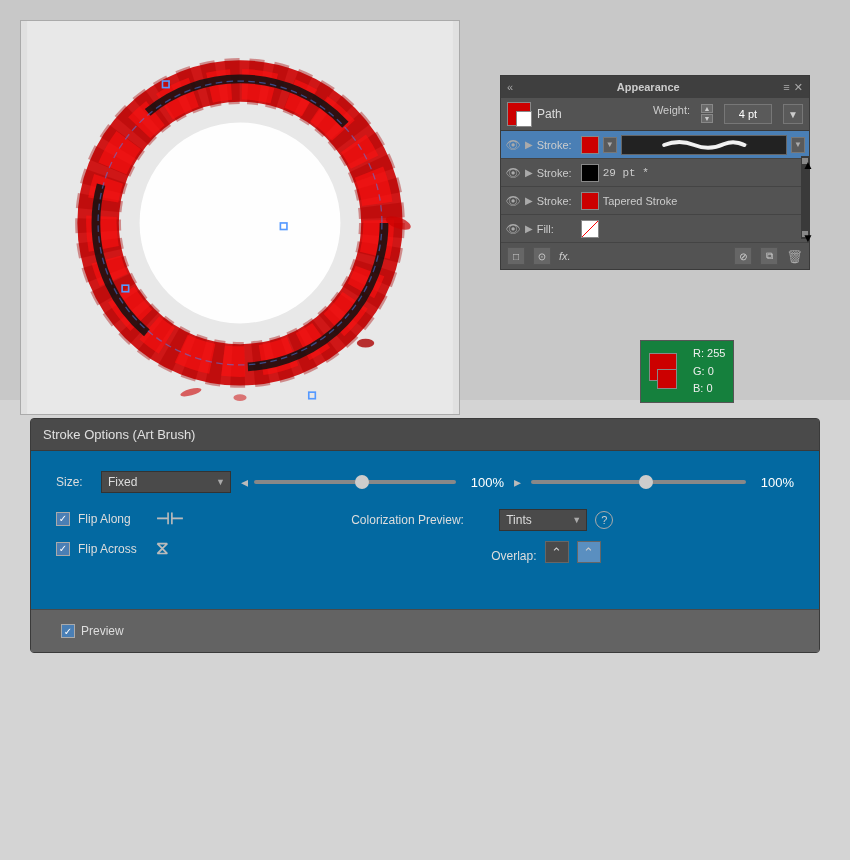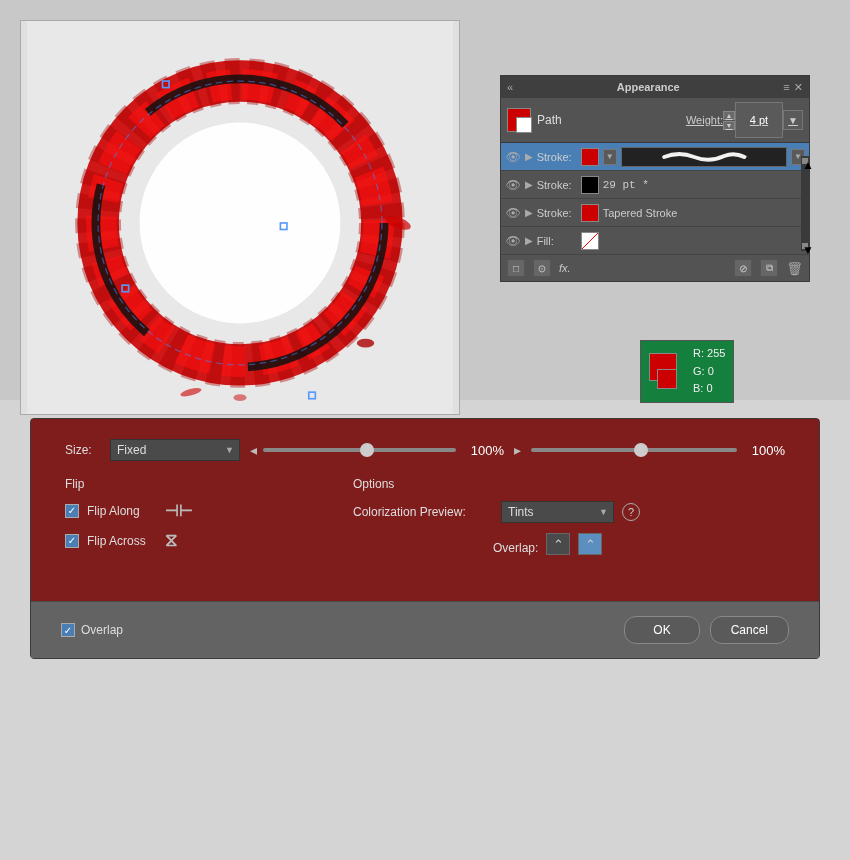--- a/index.html
+++ b/index.html
@@ -106,33 +106,32 @@
     }
 
     .path-label {
       color: #ddd;
       font-size: 12px;
       flex: 1;
     }
 
     .weight-control {
       display: flex;
-      align-items: center;
-      gap: 0;
+      align-items: flex-start;
+      gap: 11px;
       color: #ccc;
       font-size: 11px;
-      text-decoration: underline;
     }
 
     .weight-input {
       background: #5a5a5a;
       border: 1px solid #777;
       color: #fff;
       width: 48px;
-      height: 36px;
+      height: 20px;
       font-size: 11px;
       text-align: center;
     }
 
     .weight-arrows {
       display: flex;
       flex-direction: column;
       gap: 1px;
     }
 
@@ -365,22 +364,22 @@
       border-bottom: 1px solid #3a3a3a;
       border-radius: 4px 4px 0 0;
     }
 
     .dialog-title {
       color: #e0e0e0;
       font-size: 13px;
     }
 
     .dialog-body {
-      padding: 20px 34px;
-      background: #7f1d1d;
+      padding: 20px 25px;
+      background: #0369a1;
     }
 
     
     .size-row {
       display: flex;
       align-items: center;
       gap: 10px;
       margin-bottom: 16px;
     }
 
@@ -556,21 +555,21 @@
       position: relative;
       display: inline-block;
     }
 
     .tints-select {
       background: #4a4a4a;
       border: 1px solid #333;
       color: #ddd;
       padding: 3px 6px;
       font-size: 12px;
-      width: 113px;
+      width: 88px;
       cursor: pointer;
       appearance: none;
       -webkit-appearance: none;
       padding-right: 20px;
     }
 
     .tints-select-wrapper::after {
       content: '▼';
       position: absolute;
       right: 6px;
@@ -809,20 +808,23 @@
     <div class="color-values">
       <div>R: 255</div>
       <div>G: 0</div>
       <div>B: 0</div>
     </div>
   </div>
 
 </div>
 
 <div class="dialog">
+  <div class="dialog-titlebar">
+    <span class="dialog-title">Stroke Options (Art Brush)</span>
+  </div>
 
   <div class="dialog-body">
 
     <div class="size-row">
       <span class="size-label">Size:</span>
       <div class="select-wrapper">
         <select class="size-select">
           <option>Fixed</option>
           <option>Proportional</option>
         </select>
@@ -843,35 +845,33 @@
           <div class="slider-thumb slider-right-thumb"></div>
         </div>
         <span class="slider-value">100%</span>
       </div>
     </div>
 
 
     <div class="flip-options-row">
 
       <div class="flip-section">
-        <div class="section-title">Flip</div>
         <div class="flip-item">
           <div class="flip-checkbox">✓</div>
           <span class="flip-label">Flip Along</span>
           <span class="flip-icon">⊣⊢</span>
         </div>
         <div class="flip-item">
           <div class="flip-checkbox">✓</div>
           <span class="flip-label">Flip Across</span>
           <span class="flip-icon" style="font-size:18px;">⧖</span>
         </div>
       </div>
 
       <div class="options-section">
-        <div class="section-title">Options</div>
 
         <div class="colorization-row">
           <span class="colorization-label">Colorization Preview:</span>
           <div class="tints-select-wrapper">
             <select class="tints-select">
               <option>None</option>
               <option selected="">Tints</option>
               <option>Tints and Shades</option>
               <option>Hue Shift</option>
             </select>
@@ -885,21 +885,17 @@
           <div class="overlap-btn" style="background:#5a8fc0;">⌃</div>
         </div>
       </div>
 
     </div>
   </div>
 
   <div class="dialog-footer">
     <div class="preview-row">
       <div class="preview-checkbox">✓</div>
-      <span class="preview-label">Overlap</span>
-    </div>
-    <div class="dialog-buttons">
-      <button class="btn-ok">OK</button>
-      <button class="btn-cancel">Cancel</button>
+      <span class="preview-label">Preview</span>
     </div>
   </div>
 
 </div>
 
 </body></html>

